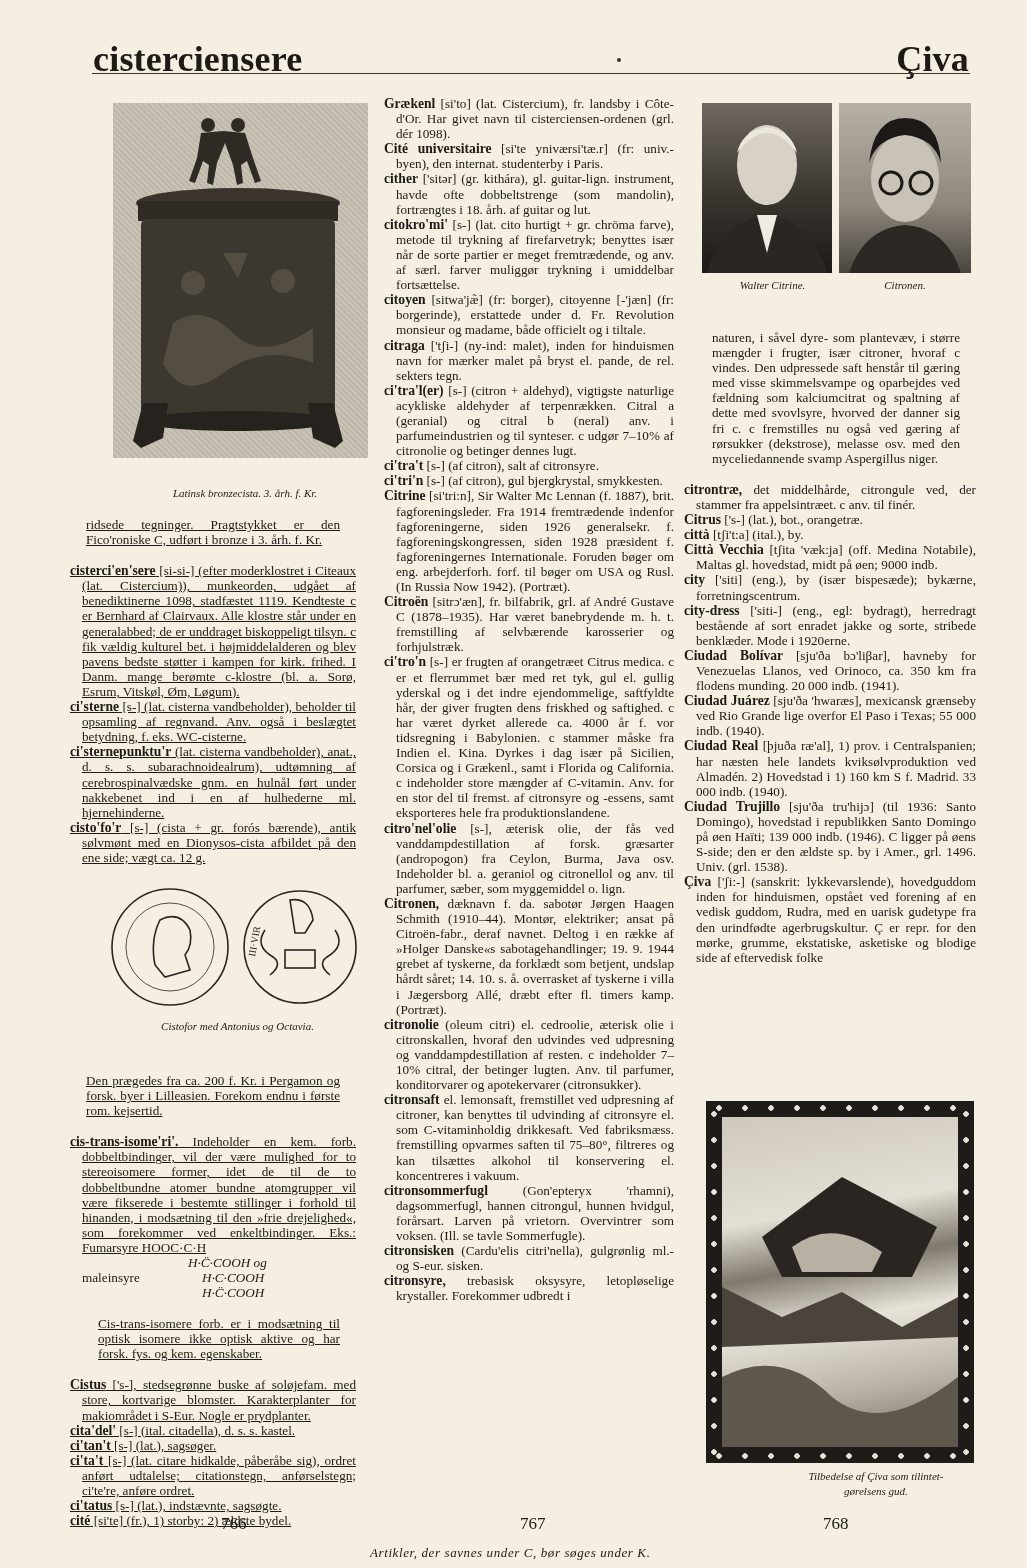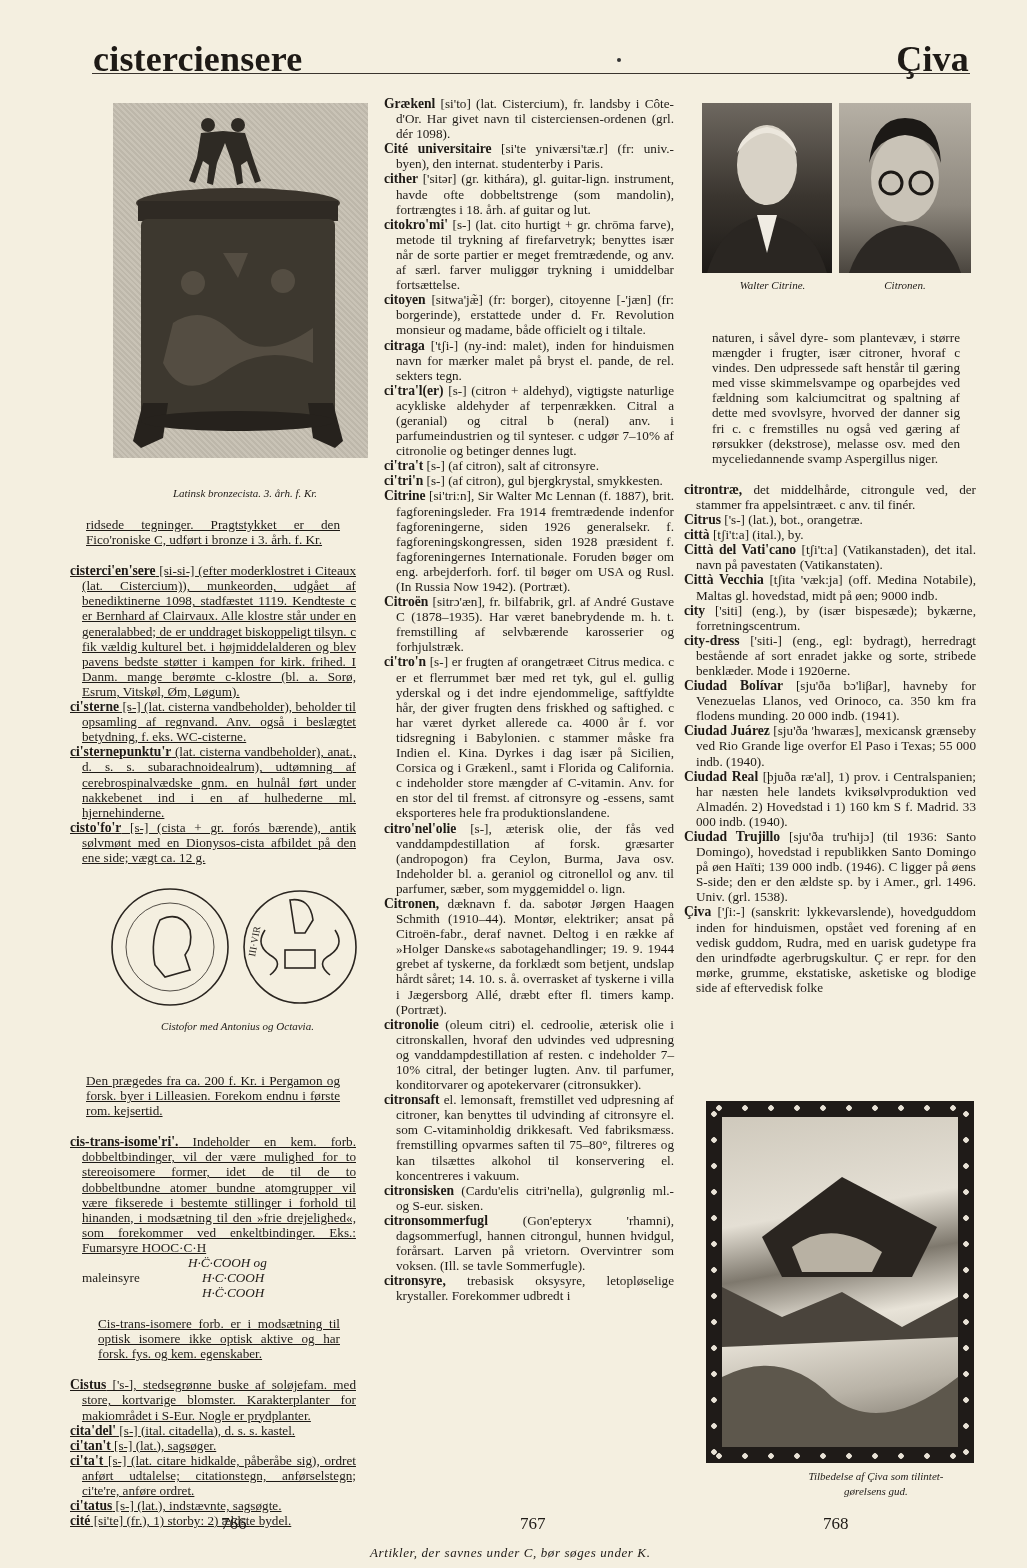--- a/index.html
+++ b/index.html
@@ -126,22 +126,22 @@
   <p class="entry"><span class="hw">ci'tra'l(er)</span><span> [s-] (citron + aldehyd), vigtigste naturlige acykliske aldehyder af terpenrækken. Citral a (geranial) og citral b (neral) anv. i parfumeindustrien og til synteser. c udgør 7–10% af citronolie og betinger dennes lugt.</span></p>
   <p class="entry"><span class="hw">ci'tra't</span><span> [s-] (af citron), salt af citronsyre.</span></p>
   <p class="entry"><span class="hw">ci'tri'n</span><span> [s-] (af citron), gul bjergkrystal, smykkesten.</span></p>
   <p class="entry"><span class="hw">Citrine</span><span> [si'tri:n], Sir Walter Mc Lennan (f. 1887), brit. fagforeningsleder. Fra 1914 fremtrædende indenfor fagforeningerne, siden 1926 generalsekr. f. fagforeningskongressen, siden 1928 præsident f. fagforeningernes Internationale. Foruden bøger om eng. arbejderforh. forf. til bøger om USA og Rusl. (In Russia Now 1942). (Portræt).</span></p>
   <p class="entry"><span class="hw">Citroën</span><span> [sitrɔ'æn], fr. bilfabrik, grl. af André Gustave C (1878–1935). Har været banebrydende m. h. t. fremstilling af selvbærende karosserier og forhjulstræk.</span></p>
   <p class="entry"><span class="hw">ci'tro'n</span><span> [s-] er frugten af orangetræet Citrus medica. c er et flerrummet bær med ret tyk, gul el. gullig yderskal og i det indre ejendommelige, saftfyldte hår, der giver frugten dens friskhed og saftighed. c har været dyrket allerede ca. 4000 år f. vor tidsregning i Babylonien. c stammer måske fra Indien el. Kina. Dyrkes i dag især på Sicilien, Corsica og i Grækenl., samt i Florida og California. c indeholder store mængder af C-vitamin. Anv. for en stor del til fremst. af citronsyre og -essens, samt eksporteres hele fra produktionslandene.</span></p>
   <p class="entry"><span class="hw">citro'nel'olie</span><span> [s-], æterisk olie, der fås ved vanddampdestillation af forsk. græsarter (andropogon) fra Ceylon, Burma, Java osv. Indeholder bl. a. geraniol og citronellol og anv. til parfumer, sæber, som myggemiddel o. lign.</span></p>
   <p class="entry"><span class="hw">Citronen,</span><span> dæknavn f. da. sabotør Jørgen Haagen Schmith (1910–44). Montør, elektriker; ansat på Citroën-fabr., deraf navnet. Deltog i en række af »Holger Danske«s sabotagehandlinger; 19. 9. 1944 grebet af tyskerne, da forklædt som betjent, undslap hårdt såret; 14. 10. s. å. overrasket af tyskerne i villa i Jægersborg Allé, dræbt efter fl. timers kamp. (Portræt).</span></p>
   <p class="entry"><span class="hw">citronolie</span><span> (oleum citri) el. cedroolie, æterisk olie i citronskallen, hvoraf den udvindes ved udpresning og vanddampdestillation af resten. c indeholder 7–10% citral, der betinger lugten. Anv. til parfumer, konditorvarer og apotekervarer (citronsukker).</span></p>
   <p class="entry"><span class="hw">citronsaft</span><span> el. lemonsaft, fremstillet ved udpresning af citroner, kan benyttes til udvinding af citronsyre el. som C-vitaminholdig drikkesaft. Ved fabriksmæss. fremstilling opvarmes saften til 75–80°, filtreres og kan tilsættes alkohol til konservering el. koncentreres i vakuum.</span></p>
+  <p class="entry"><span class="hw">citronsommerfugl</span><span> (Gon'epteryx 'rhamni), dagsommerfugl, hannen citrongul, hunnen hvidgul, forårsart. Larven på vrietorn. Overvintrer som voksen. (Ill. se tavle Sommerfugle).</span></p>
   <p class="entry"><span class="hw">citronsisken</span><span> (Cardu'elis citri'nella), gulgrønlig ml.- og S-eur. sisken.</span></p>
-  <p class="entry"><span class="hw">citronsommerfugl</span><span> (Gon'epteryx 'rhamni), dagsommerfugl, hannen citrongul, hunnen hvidgul, forårsart. Larven på vrietorn. Overvintrer som voksen. (Ill. se tavle Sommerfugle).</span></p>
   <p class="entry"><span class="hw">citronsyre,</span><span> trebasisk oksysyre, letopløselige krystaller. Forekommer udbredt i</span></p>
 </div>
 
 <div class="portrait" style="left:702px;top:103px;width:130px;height:170px;background:linear-gradient(180deg,#6e6860 0%,#3a352f 55%,#1d1a17 100%);">
   <svg width="130" height="170" viewBox="0 0 130 170">
     <ellipse cx="65" cy="62" rx="30" ry="40" fill="#d8d2c6"></ellipse>
     <path d="M35 50 Q65 10 95 50 Q90 28 65 24 Q40 28 35 50 Z" fill="#ece7dd"></path>
     <path d="M5 170 Q20 118 65 112 Q110 118 125 170 Z" fill="#2a2622"></path>
     <path d="M55 112 L65 150 L75 112 Z" fill="#f0ece3"></path>
   </svg>
@@ -156,21 +156,20 @@
   </svg>
 </div>
 <div class="caption" style="left:705px;top:279px;width:135px;">Walter Citrine.</div>
 <div class="caption" style="left:860px;top:279px;width:90px;">Citronen.</div>
 
 <div class="col col3" style="top:314px;">
   <p class="para" style="padding-left:12px;">naturen, i såvel dyre- som plantevæv, i større mængder i frugter, især citroner, hvoraf c vindes. Den udpressede saft henstår til gæring med visse skimmelsvampe og oparbejdes ved fældning som kalciumcitrat og spaltning af dette med svovlsyre, hvorved der danner sig fri c. c fremstilles nu også ved gæring af rørsukker (dekstrose), melasse osv. med den myceliedannende svamp Aspergillus niger.</p>
   <p class="entry"><span class="hw">citrontræ,</span><span> det middelhårde, citrongule ved, der stammer fra appelsintræet. c anv. til finér.</span></p>
   <p class="entry"><span class="hw">Citrus</span><span> ['s-] (lat.), bot., orangetræ.</span></p>
   <p class="entry"><span class="hw">città</span><span> [tʃi't:a] (ital.), by.</span></p>
-  <p class="entry"><span class="hw">Città del Vati'cano</span><span> [tʃi't:a] (Vatikanstaden), det ital. navn på pavestaten (Vatikanstaten).</span></p>
   <p class="entry"><span class="hw">Città Vecchia</span><span> [tʃita 'væk:ja] (off. Medina Notabile), Maltas gl. hovedstad, midt på øen; 9000 indb.</span></p>
   <p class="entry"><span class="hw">city</span><span> ['siti] (eng.), by (især bispesæde); bykærne, forretningscentrum.</span></p>
   <p class="entry"><span class="hw">city-dress</span><span> ['siti-] (eng., egl: bydragt), herredragt bestående af sort enradet jakke og sorte, stribede benklæder. Mode i 1920erne.</span></p>
   <p class="entry"><span class="hw">Ciudad Bolívar</span><span> [sju'ða bɔ'liβar], havneby for Venezuelas Llanos, ved Orinoco, ca. 350 km fra flodens munding. 20 000 indb. (1941).</span></p>
   <p class="entry"><span class="hw">Ciudad Juárez</span><span> [sju'ða 'hwaræs], mexicansk grænseby ved Rio Grande lige overfor El Paso i Texas; 55 000 indb. (1940).</span></p>
   <p class="entry"><span class="hw">Ciudad Real</span><span> [þjuða ræ'al], 1) prov. i Centralspanien; har næsten hele landets kviksølvproduktion ved Almadén. 2) Hovedstad i 1) 160 km S f. Madrid. 33 000 indb. (1940).</span></p>
   <p class="entry"><span class="hw">Ciudad Trujillo</span><span> [sju'ða tru'hijɔ] (til 1936: Santo Domingo), hovedstad i republikken Santo Domingo på øen Haïti; 139 000 indb. (1946). C ligger på øens S-side; den er den ældste sp. by i Amer., grl. 1496. Univ. (grl. 1538).</span></p>
   <p class="entry"><span class="hw">Çiva</span><span> ['ʃi:-] (sanskrit: lykkevarslende), hovedguddom inden for hinduismen, opstået ved forening af en vedisk guddom, Rudra, med en uarisk gudetype fra den urindfødte agerbrugskultur. Ç er repr. for den mørke, grumme, ekstatiske, asketiske og blodige side af eftervedisk folke</span></p>
 </div>
 

